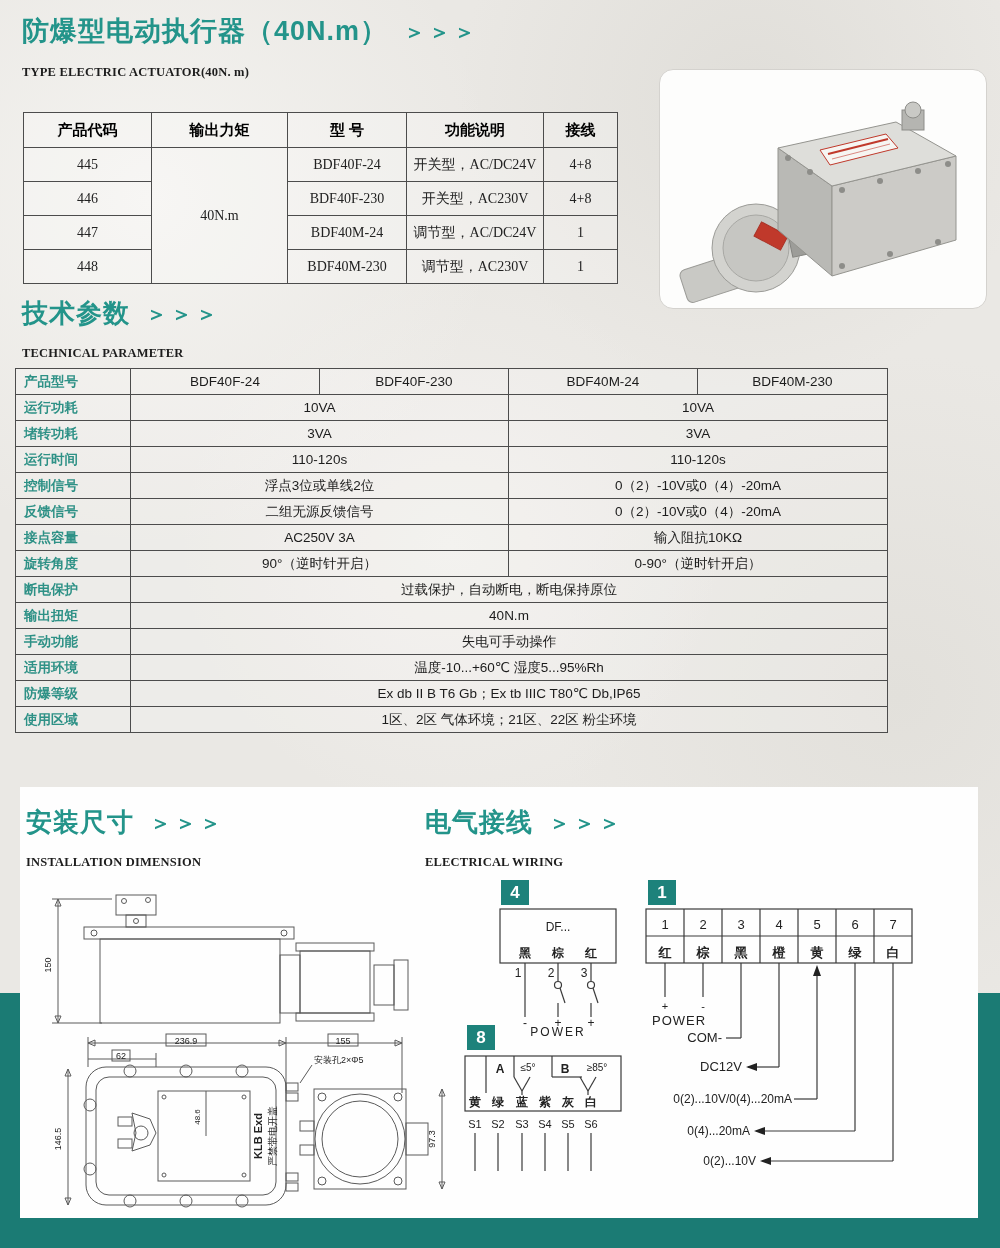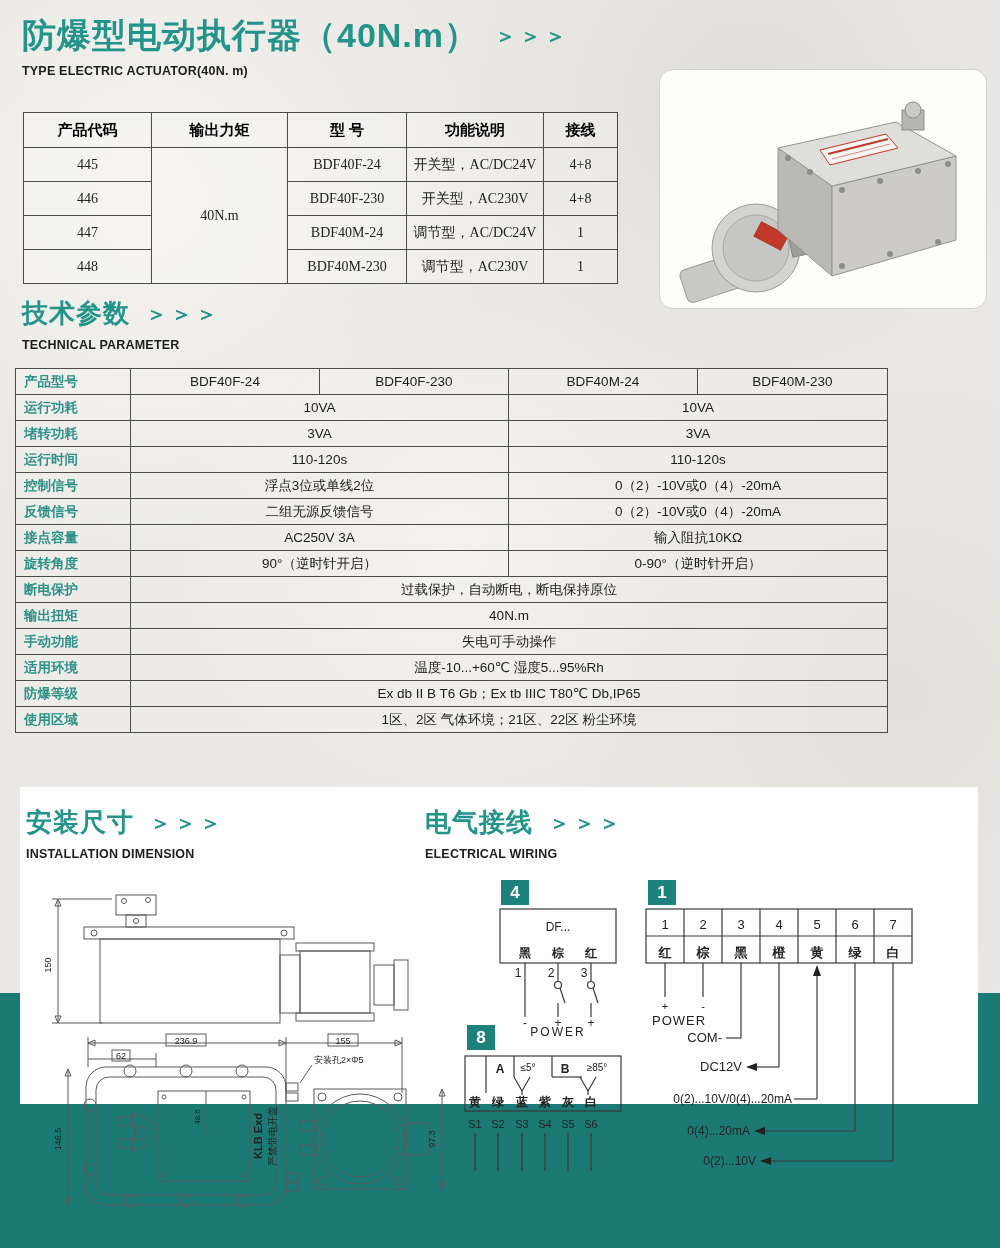--- a/index.html
+++ b/index.html
@@ -12,42 +12,42 @@
     position:absolute;left:0;top:0;width:1000px;height:993px;
     background-color:#eae8e4;
     background-image:
       radial-gradient(circle at 15% 20%, #f4f3f0 0%, rgba(244,243,240,0) 30%),
       radial-gradient(circle at 75% 10%, #e0ded9 0%, rgba(224,222,217,0) 25%),
       radial-gradient(circle at 45% 55%, #f1efec 0%, rgba(241,239,236,0) 35%),
       radial-gradient(circle at 90% 70%, #e2e0db 0%, rgba(226,224,219,0) 30%);
   }
   .sec-head{position:absolute;}
   .sec-head .row{display:flex;align-items:center;}
-  .title-cn{color:#23948a;font-weight:bold;font-size:34px;letter-spacing:1px;line-height:1;}
+  .title-cn{color:#23948a;font-weight:bold;font-size:27px;letter-spacing:1px;line-height:1;}
   .chev{color:#23948a;font-weight:bold;font-size:21px;letter-spacing:4px;margin-left:16px;line-height:1;}
-  .sub-en{font-size:12.5px;color:#1d1d1d;font-weight:600;margin-top:12px;letter-spacing:0.2px;}
+  .sub-en{font-size:12.5px;color:#1d1d1d;font-weight:600;margin-top:20px;letter-spacing:0.2px;font-family:Liberation Serif, serif;}
   .small-title .title-cn{font-size:26px;}
 
   table{border-collapse:collapse;table-layout:fixed;}
   td,th{border:1px solid #4c4c4c;overflow:hidden;white-space:nowrap;}
 
   .ptable{position:absolute;left:23px;top:112px;width:594px;background:rgba(255,255,255,0.25);}
   .ptable th{height:32px;color:#000000;font-size:15px;font-weight:600;text-align:center;}
   .ptable td{height:31px;font-size:14px;color:#222;text-align:center;font-weight:500;font-family:Liberation Serif, serif;}
 
   .photo-panel{
     position:absolute;left:659px;top:69px;width:326px;height:238px;
     background:#fdfdfc;border:1px solid #d4d2ce;border-radius:14px;
   }
 
   .ttable{position:absolute;left:15px;top:368px;width:872px;background:rgba(255,255,255,0.18);}
   .ttable td{height:23px;font-size:13.5px;color:#1c1c1c;text-align:center;font-weight:500;}
   .ttable td.lbl{color:#2e9186;text-align:left;padding-left:8px;font-weight:600;}
 
-  .card{position:absolute;left:20px;top:787px;width:958px;height:317px;background:#fefefe;}
+  .card{position:absolute;left:20px;top:787px;width:958px;height:431px;background:#fefefe;}
   .badge{
     position:absolute;width:28px;height:25px;background:#1d827b;color:#fff;
     font-size:17px;font-weight:bold;display:flex;align-items:center;justify-content:center;
   }
   svg{position:absolute;}
   svg text{fill:#222;}
   .dwg path,.dwg rect,.dwg line,.dwg circle,.dwg polyline,.dwg polygon,.dwg ellipse{stroke:#5a5a5a;fill:none;stroke-width:1;}
   .wire path,.wire rect,.wire line,.wire circle,.wire polyline{stroke:#3a3a3a;fill:none;stroke-width:1.2;}
   .wire polygon{fill:#222;stroke:none;}
 </style>

